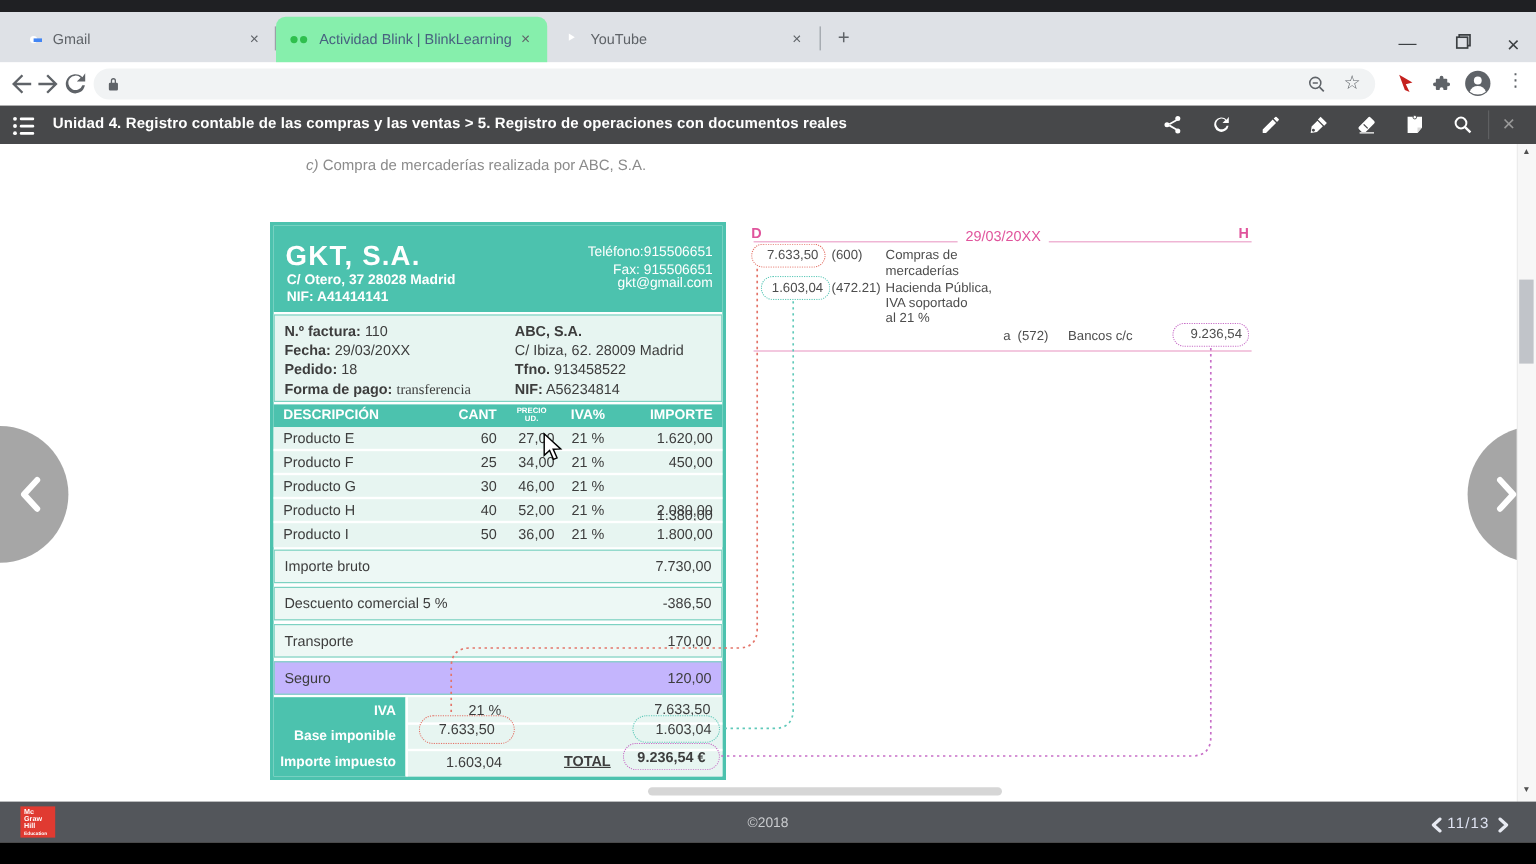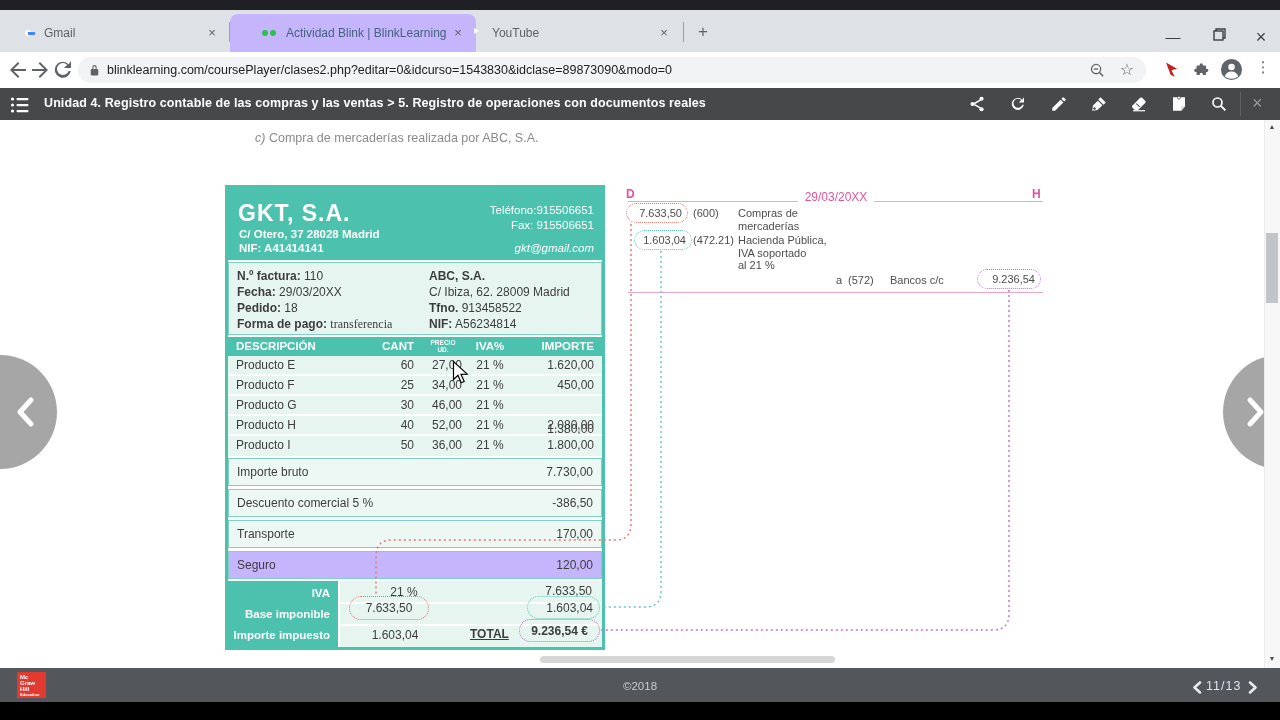--- a/index.html
+++ b/index.html
@@ -5,21 +5,21 @@
   html,body{margin:0;padding:0;}
   body{width:1280px;height:720px;overflow:hidden;position:relative;background:#fff;
        font-family:"Liberation Sans",sans-serif;-webkit-font-smoothing:antialiased;}
   .abs{position:absolute;}
   svg{display:block;}
 
   
   .win-top{left:0;top:0;width:1280px;height:10px;background:#1f2023;}
   .tabstrip{left:0;top:10px;width:1280px;height:42px;background:#dee1e6;}
   .tab{top:4px;height:38px;display:flex;align-items:center;font-size:12px;color:#5f6368;}
-  .tab.active{background:#c4b5fd;border-radius:8px 8px 0 0;color:#47617f;padding-left:20px;}
+  .tab.active{background:#86efac;border-radius:8px 8px 0 0;color:#47617f;}
   .tab .lbl{flex:1;white-space:nowrap;overflow:hidden;}
   .tab-close{width:16px;height:16px;line-height:15px;text-align:center;font-size:13px;color:#5f6368;border-radius:50%;}
   .tab-sep{top:12px;width:1px;height:20px;background:#9aa0a6;}
   .favicon{width:16px;height:16px;margin:0 8px 0 12px;flex:0 0 16px;position:relative;}
   .g-ring{width:14px;height:14px;border-radius:50%;margin:1px;
           background:conic-gradient(from -45deg,#4285f4 0 25%,#34a853 25% 50%,#fbbc05 50% 62%,#ea4335 62% 100%);}
   .g-hole{position:absolute;left:5px;top:5px;width:6px;height:6px;border-radius:50%;background:#fff;}
   .g-bar{position:absolute;left:8px;top:7px;width:7px;height:3px;background:#4285f4;}
   .blink-dot{width:6px;height:6px;border-radius:50%;background:#2fbf4e;display:inline-block;margin-top:5px;}
   .yt-box{width:16px;height:12px;margin-top:2px;background:#f00;border-radius:3px;position:relative;}
@@ -134,21 +134,20 @@
   <svg viewBox="0 0 24 24" width="24" height="24">
       <path d="M17.65 6.35A8 8 0 1 0 19.73 13h-2.08a6 6 0 1 1-1.42-6.23L13 10h7V3z" fill="#5f6368"></path>
     </svg>
 </div>
 <div class="abs omnibox">
   <span style="margin-left:10px;">
     <svg viewBox="0 0 24 24" width="13" height="13">
         <path d="M12 2a4 4 0 0 0-4 4v3H7a2 2 0 0 0-2 2v8a2 2 0 0 0 2 2h10a2 2 0 0 0 2-2v-8a2 2 0 0 0-2-2h-1V6a4 4 0 0 0-4-4zm-2 7V6a2 2 0 1 1 4 0v3z" fill="#5f6368"></path>
       </svg>
   </span>
-  <span class="url">blinklearning.com/coursePlayer/clases2.php?editar=0&amp;idcurso=1543830&amp;idclase=89873090&amp;modo=0</span>
   <span style="flex:1;"></span>
   <span style="margin-right:14px;">
     <svg viewBox="0 0 24 24" width="17" height="17">
         <circle cx="10" cy="10" r="6.5" fill="none" stroke="#5f6368" stroke-width="1.8"></circle>
         <path d="M7 10h6" stroke="#5f6368" stroke-width="1.8"></path>
         <path d="M15 15l5 5" stroke="#5f6368" stroke-width="2"></path>
       </svg>
   </span>
   <span style="margin-right:12px;font-size:16px;color:#5f6368;line-height:16px;">☆</span>
 </div>
@@ -243,21 +242,21 @@
 </div>
 
 <div class="abs invoice">
 
   <div class="inv-sec teal" style="top:0;height:72px;">
     <div style="position:absolute;left:10px;top:12px;font-size:23px;font-weight:bold;letter-spacing:1px;">GKT, S.A.</div>
     <div style="position:absolute;left:11px;top:40px;font-size:11.5px;font-weight:bold;">C/ Otero, 37 28028 Madrid</div>
     <div style="position:absolute;left:11px;top:54px;font-size:11.5px;font-weight:bold;">NIF: A41414141</div>
     <div style="position:absolute;right:8px;top:16px;font-size:11.5px;text-align:right;">Teléfono:915506651</div>
     <div style="position:absolute;right:8px;top:31px;font-size:11.5px;text-align:right;">Fax: 915506651</div>
-    <div style="position:absolute;right:8px;top:54px;font-size:11.5px;text-align:right;font-style:italic;">gkt@gmail.com</div>
+    <div style="position:absolute;right:8px;top:42px;font-size:11.5px;text-align:right;">gkt@gmail.com</div>
   </div>
 
   <div class="inv-sec lite" style="top:74px;height:73px;">
     <div class="cell" style="left:8px;top:6px;"><b>N.º factura:</b> <span>110</span></div>
     <div class="cell" style="left:8px;top:22px;"><b>Fecha:</b> <span>29/03/20XX</span></div>
     <div class="cell" style="left:8px;top:38px;"><b>Pedido:</b> <span>18</span></div>
     <div class="cell" style="left:8px;top:54px;"><b>Forma de pago:</b> <span style="font-family:'Liberation Serif',serif;">transferencia</span></div>
     <div class="cell" style="left:200px;top:6px;font-weight:bold;">ABC, S.A.</div>
     <div class="cell" style="left:200px;top:22px;">C/ Ibiza, 62. 28009 Madrid</div>
     <div class="cell" style="left:200px;top:38px;"><b>Tfno.</b> <span>913458522</span></div>

